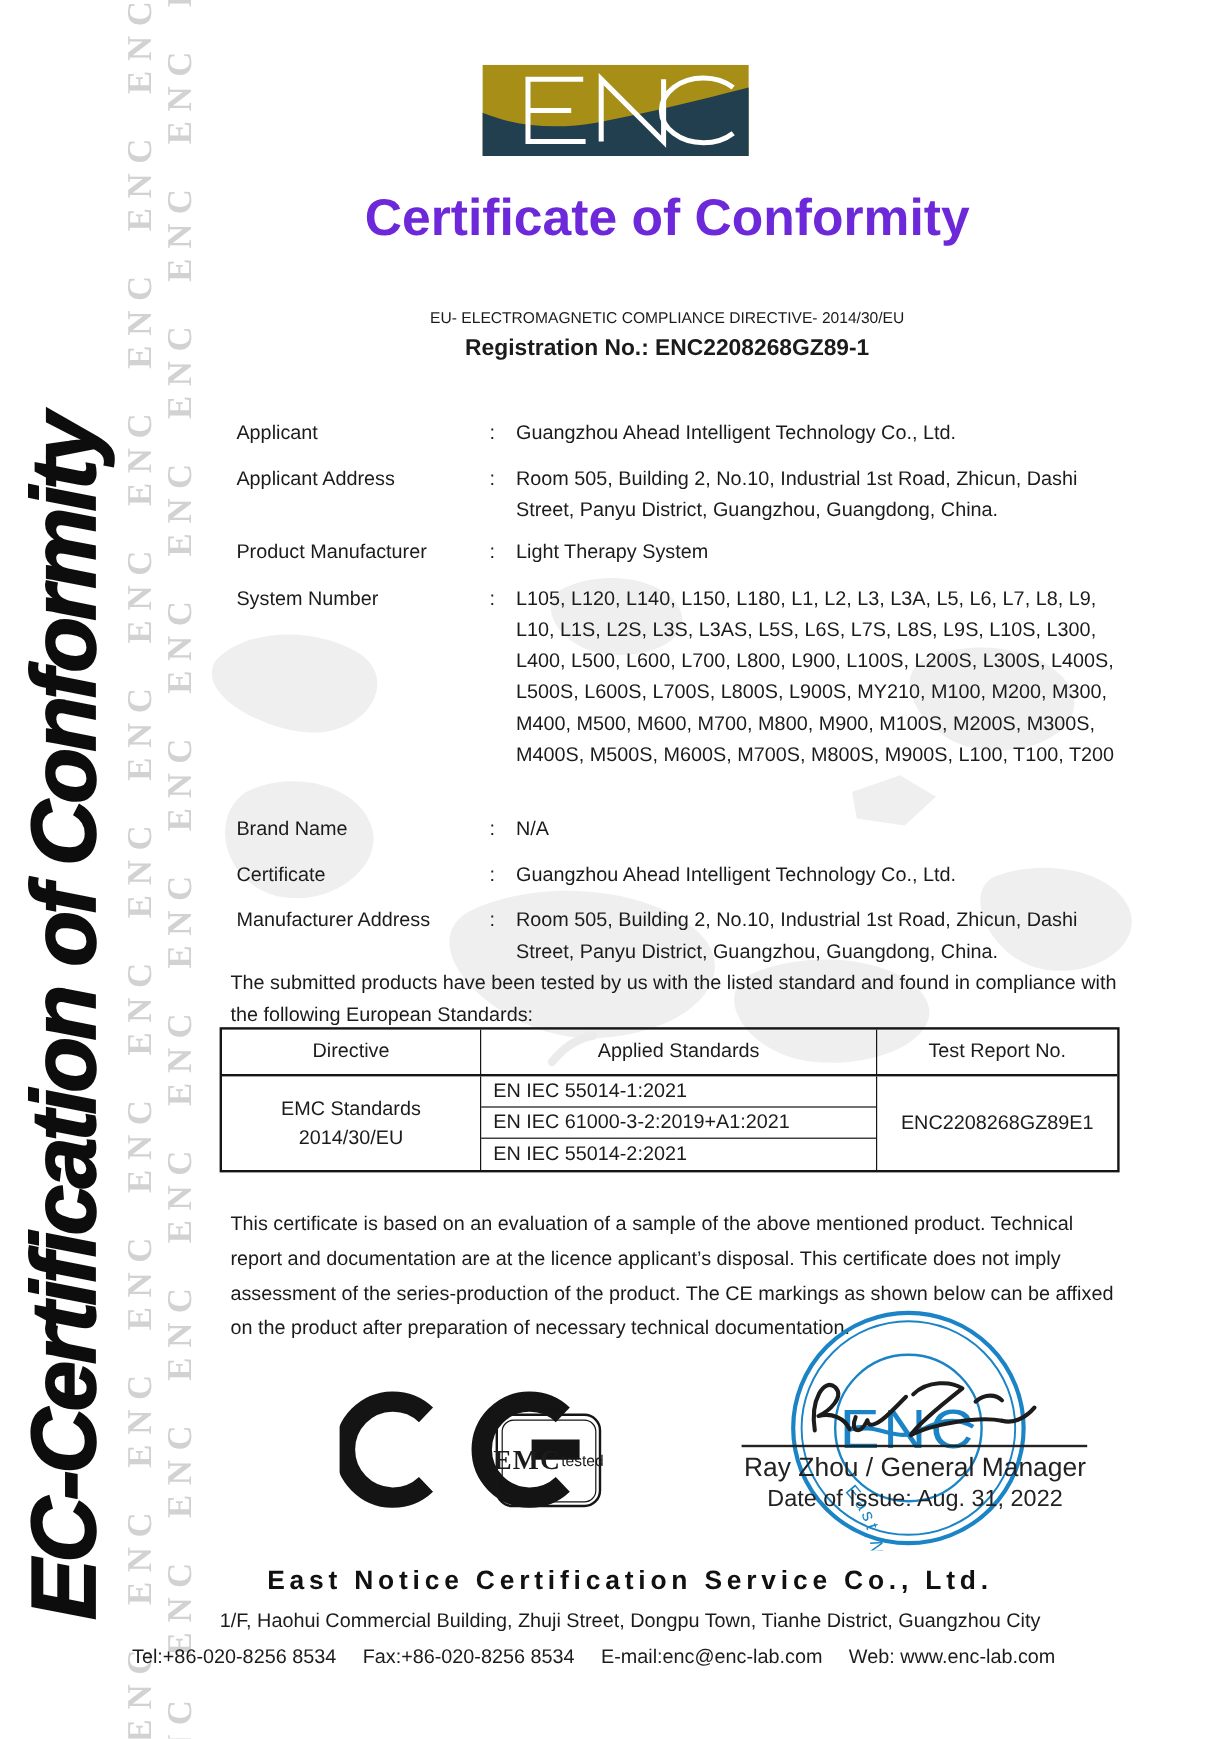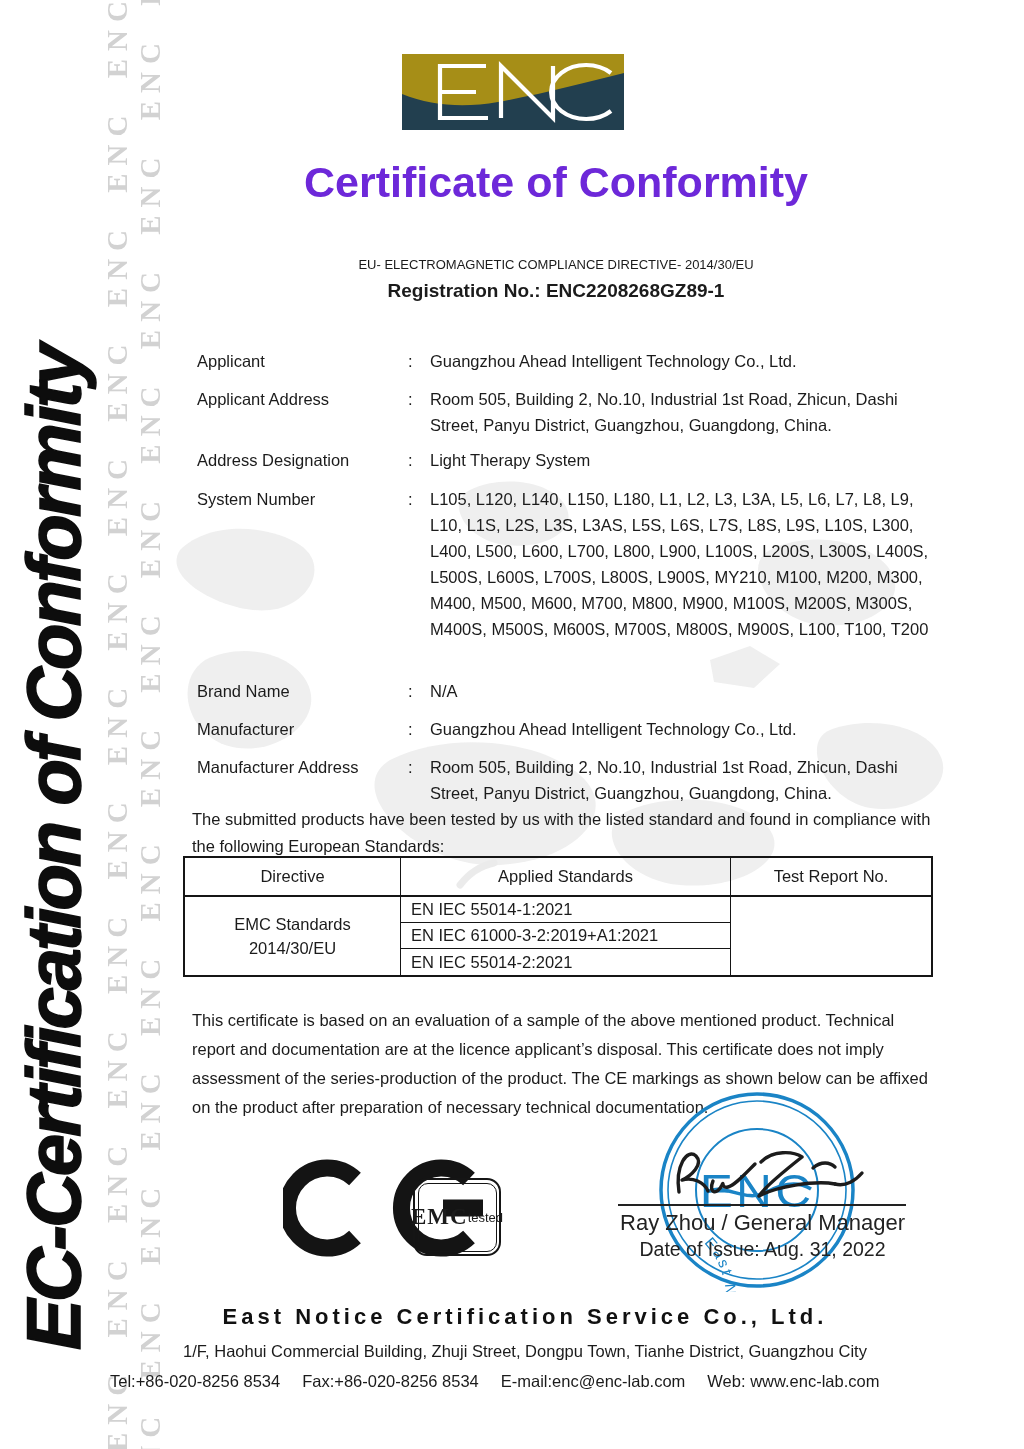--- a/index.html
+++ b/index.html
@@ -118,36 +118,36 @@
     <div class="lbl">Applicant</div>
     <div class="sep">:</div>
     <div class="val">Guangzhou Ahead Intelligent Technology Co., Ltd.</div>
   </div>
   <div class="field" id="f1">
     <div class="lbl">Applicant Address</div>
     <div class="sep">:</div>
     <div class="val">Room 505, Building 2, No.10, Industrial 1st Road, Zhicun, Dashi Street, Panyu District, Guangzhou, Guangdong, China.</div>
   </div>
   <div class="field" id="f2">
-    <div class="lbl">Address Designation</div>
+    <div class="lbl">Product Manufacturer</div>
     <div class="sep">:</div>
     <div class="val">Light Therapy System</div>
   </div>
   <div class="field" id="f3">
     <div class="lbl">System Number</div>
     <div class="sep">:</div>
     <div class="val">L105, L120, L140, L150, L180, L1, L2, L3, L3A, L5, L6, L7, L8, L9, L10, L1S, L2S, L3S, L3AS, L5S, L6S, L7S, L8S, L9S, L10S, L300, L400, L500, L600, L700, L800, L900, L100S, L200S, L300S, L400S, L500S, L600S, L700S, L800S, L900S, MY210, M100, M200, M300, M400, M500, M600, M700, M800, M900, M100S, M200S, M300S, M400S, M500S, M600S, M700S, M800S, M900S, L100, T100, T200</div>
   </div>
   <div class="field" id="f4">
     <div class="lbl">Brand Name</div>
     <div class="sep">:</div>
     <div class="val">N/A</div>
   </div>
   <div class="field" id="f5">
-    <div class="lbl">Manufacturer</div>
+    <div class="lbl">Certificate</div>
     <div class="sep">:</div>
     <div class="val">Guangzhou Ahead Intelligent Technology Co., Ltd.</div>
   </div>
   <div class="field" id="f6">
     <div class="lbl">Manufacturer Address</div>
     <div class="sep">:</div>
     <div class="val">Room 505, Building 2, No.10, Industrial 1st Road, Zhicun, Dashi Street, Panyu District, Guangzhou, Guangdong, China.</div>
   </div>
 
   <div id="compliance-intro" class="para">The submitted products have been tested by us with the listed standard and found in compliance with the following European Standards:</div>
@@ -161,20 +161,21 @@
     <div class="bdy">
       <div class="c1">
         <span>EMC Standards</span>
         <span>2014/30/EU</span>
       </div>
       <div class="c2">
         <div class="std-cell">EN IEC 55014-1:2021</div>
         <div class="std-cell">EN IEC 61000-3-2:2019+A1:2021</div>
         <div class="std-cell">EN IEC 55014-2:2021</div>
       </div>
+      <div class="c3">ENC2208268GZ89E1</div>
     </div>
   </div>
 
   <div id="certificate-note" class="para">This certificate is based on an evaluation of a sample of the above mentioned product. Technical report and documentation are at the licence applicant’s disposal. This certificate does not imply assessment of the series-production of the product. The CE markings as shown below can be affixed on the product after preparation of necessary technical documentation.</div>
 
   <svg id="ce-mark" width="215" height="100" viewBox="0 0 215 100">
     <g stroke="#141414" stroke-width="17" fill="none">
       <path d="M 72,21 A 40,40 0 1 0 72,79"></path>
       <path d="M 186,21 A 40,40 0 1 0 186,79"></path>
       <path d="M 160,50 L 200,50"></path>

